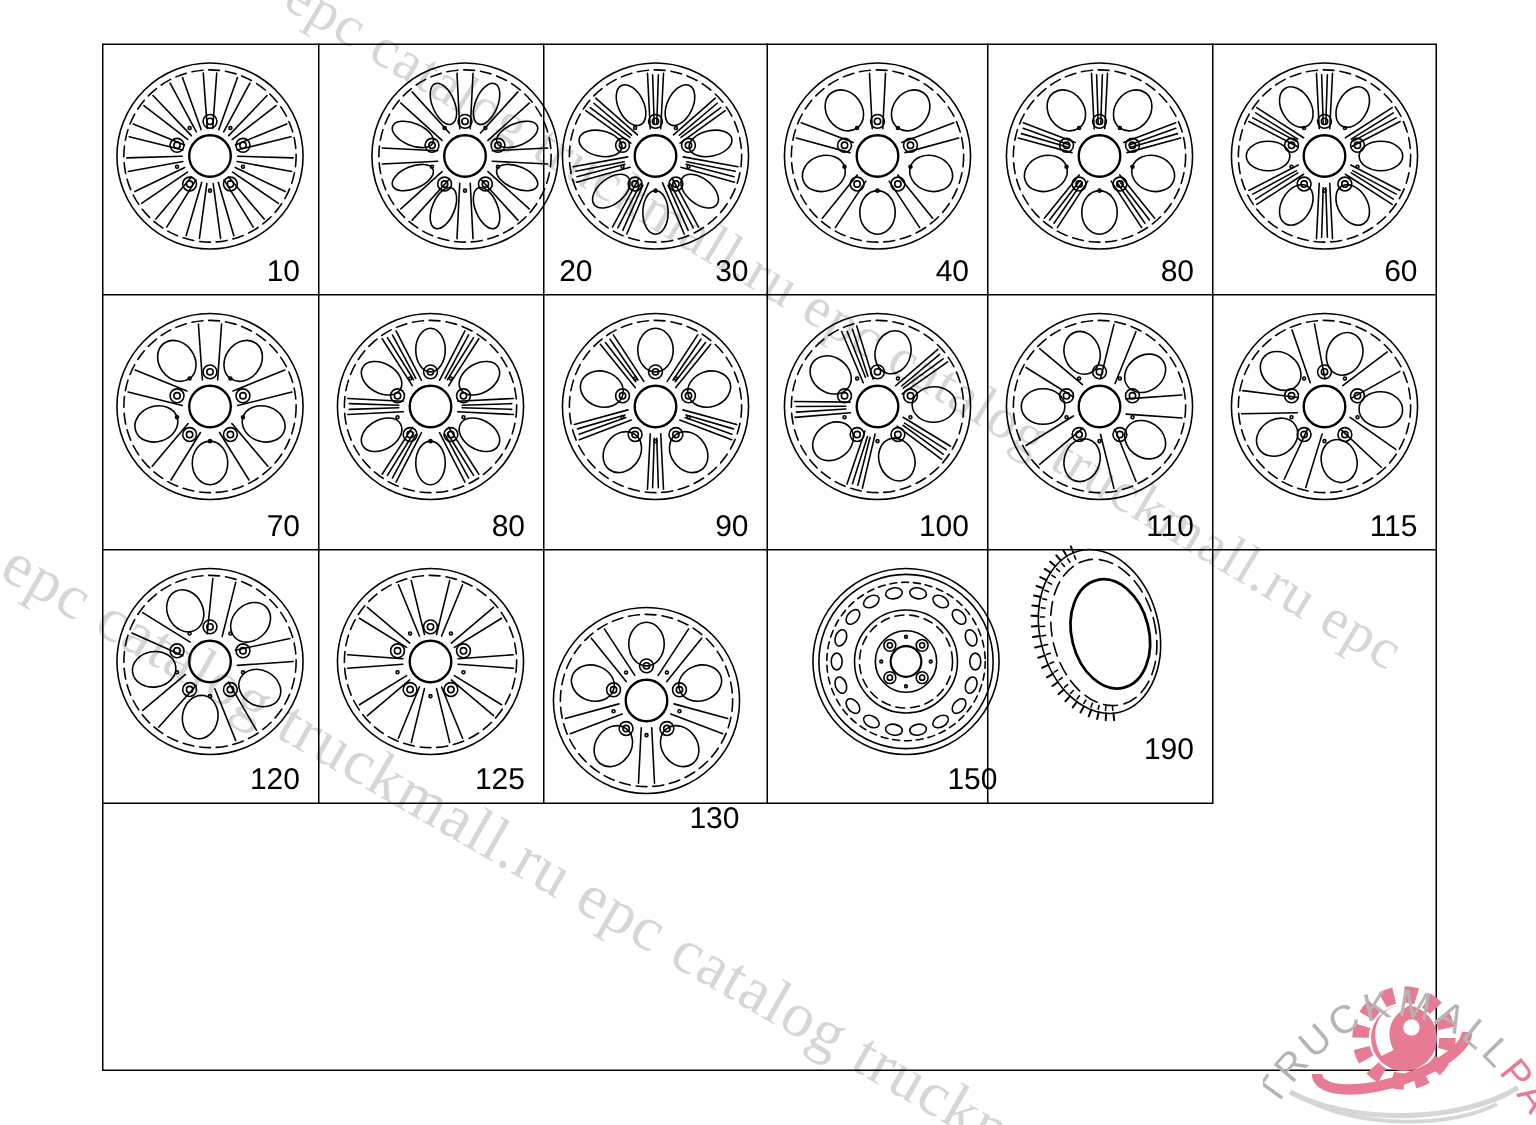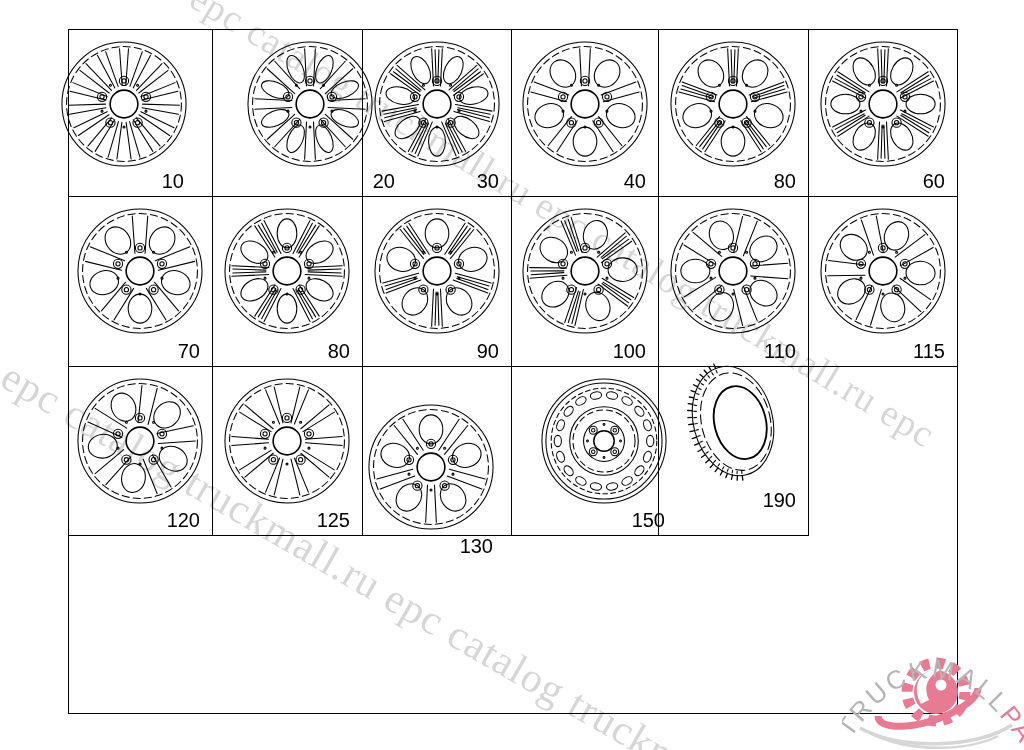--- a/index.html
+++ b/index.html
@@ -24,21 +24,21 @@
     <div class="wm" style="left: -4px; top: 340px; font-size: 42px; transform: rotate(30deg);">l epc catalog   truckmall.ru epc catalog   truckm</div>
     <div class="outer-rect" style="left: 68px; top: 29px; width: 888px; height: 683px;"></div>
     <div class="gline" style="left: 212px; top: 29px; width: 1px; height: 507px;"></div>
     <div class="gline" style="left: 362px; top: 29px; width: 1px; height: 507px;"></div>
     <div class="gline" style="left: 511px; top: 29px; width: 1px; height: 507px;"></div>
     <div class="gline" style="left: 658px; top: 29px; width: 1px; height: 507px;"></div>
     <div class="gline" style="left: 808px; top: 29px; width: 1px; height: 507px;"></div>
     <div class="gline" style="left: 68px; top: 196px; width: 889px; height: 1px;"></div>
     <div class="gline" style="left: 68px; top: 366px; width: 889px; height: 1px;"></div>
     <div class="gline" style="left: 68px; top: 535px; width: 740px; height: 1px;"></div>
-    <div class="cell" style="left: 52px; top: 29px; width: 144px; height: 167px;">
+    <div class="cell" style="left: 68px; top: 29px; width: 144px; height: 167px;">
       <div class="wheel"><svg width="132" height="132" viewBox="-100 -100 200 200" xmlns="http://www.w3.org/2000/svg">
           <g fill="none" stroke="#000" stroke-width="1.6" stroke-linecap="round">
             <circle r="94"></circle>
             <circle r="87" stroke-dasharray="11 6"></circle>
             <line x1="-2.7" y1="-27.9" x2="-6.8" y2="-83.7"></line>
             <line x1="2.7" y1="-27.9" x2="6.8" y2="-83.7"></line>
             <line x1="8.9" y1="-26.6" x2="27.8" y2="-79.3"></line>
             <line x1="13.8" y1="-24.4" x2="40.3" y2="-73.7"></line>
             <line x1="18.9" y1="-20.6" x2="57.6" y2="-61.1"></line>
             <line x1="22.5" y1="-16.7" x2="66.8" y2="-50.9"></line>

